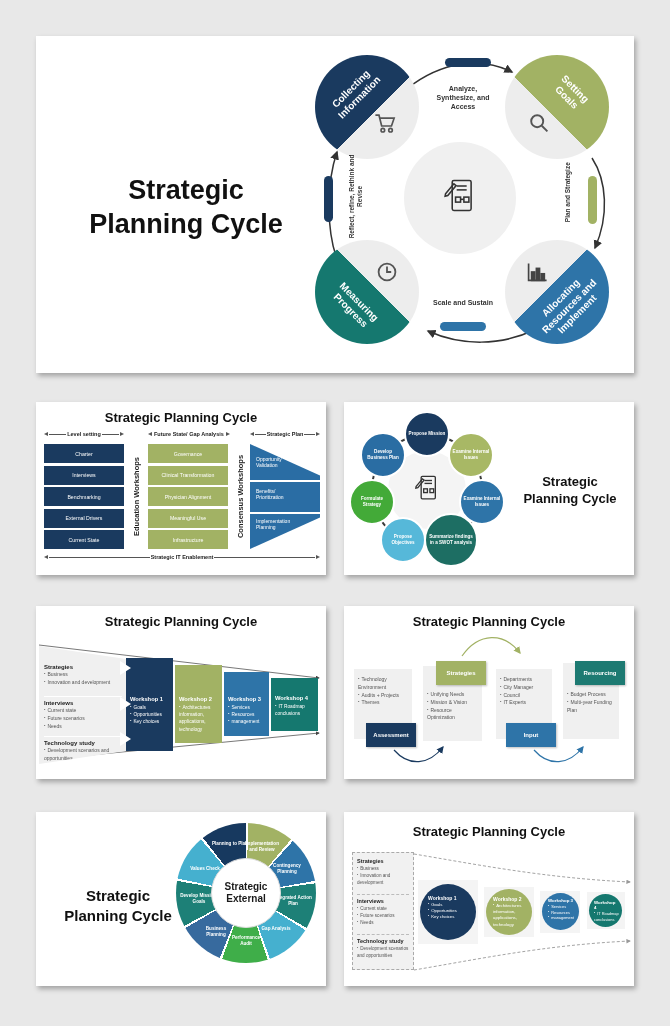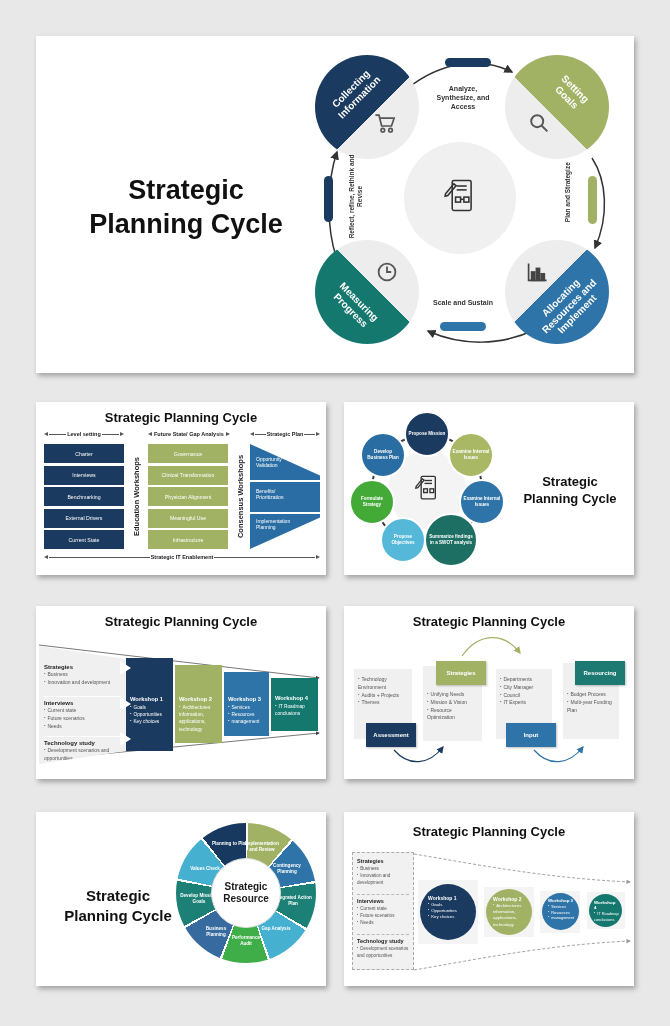--- a/index.html
+++ b/index.html
@@ -360,21 +360,21 @@
     <div class="wlab" style="left:97px;top:72px;">Integrated Action Plan</div>
     <div class="wlab" style="left:80px;top:103px;">Gap Analysis</div>
     <div class="wlab" style="left:50px;top:112px;">Performance Audit</div>
     <div class="wlab" style="left:20px;top:103px;">Business Planning</div>
     <div class="wlab" style="left:3px;top:70px;">Develop Mission/ Goals</div>
     <div class="wlab" style="left:9px;top:43px;">Values Check</div>
     <div class="wlab" style="left:34px;top:18px;">Planning to Plan</div>
   </div>
   <div class="wheel-center">
     <div>Strategic</div>
-    <div>Resource</div>
+    <div>External</div>
   </div>
 </div>
 
 <div class="slide" id="s7">
   <div class="small-title" style="top:12px;">Strategic Planning Cycle</div>
 
   <svg class="ovl" width="290" height="174" viewBox="0 0 290 174">
     <defs>
       <marker id="ah7" markerWidth="6" markerHeight="6" refX="4" refY="2.5" orient="auto">
         <path d="M0,0 L5,2.5 L0,5 Z" fill="#999"></path>

